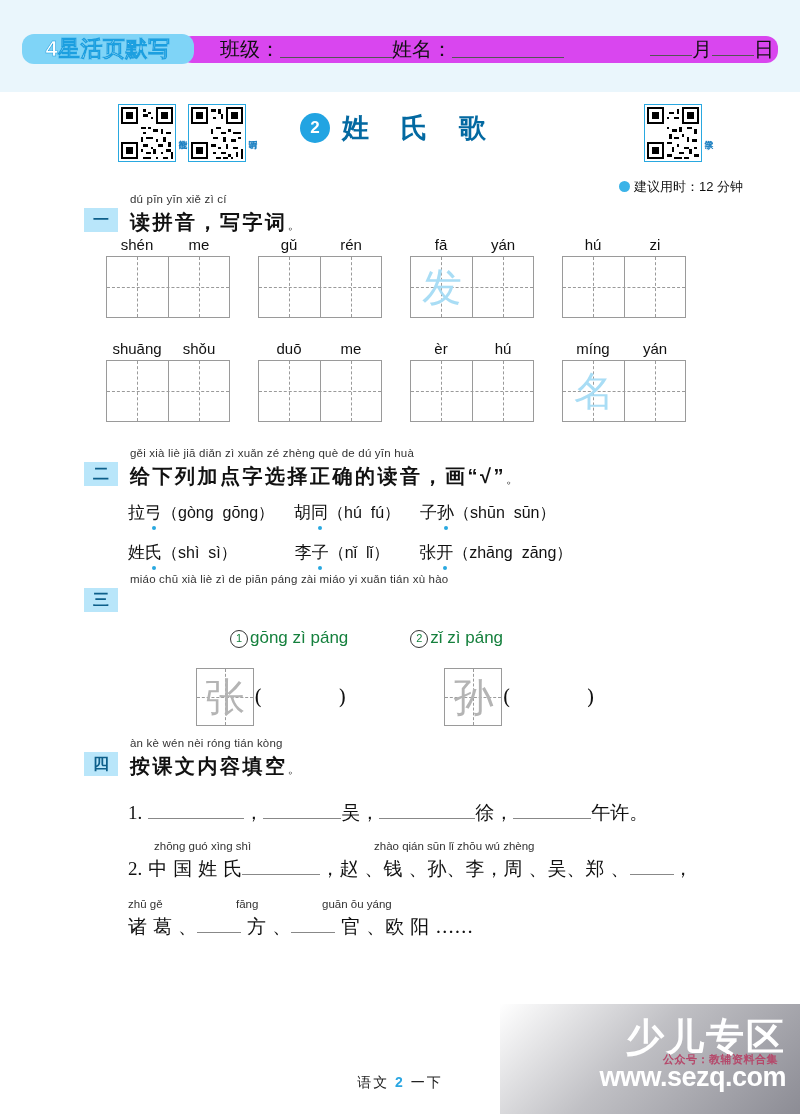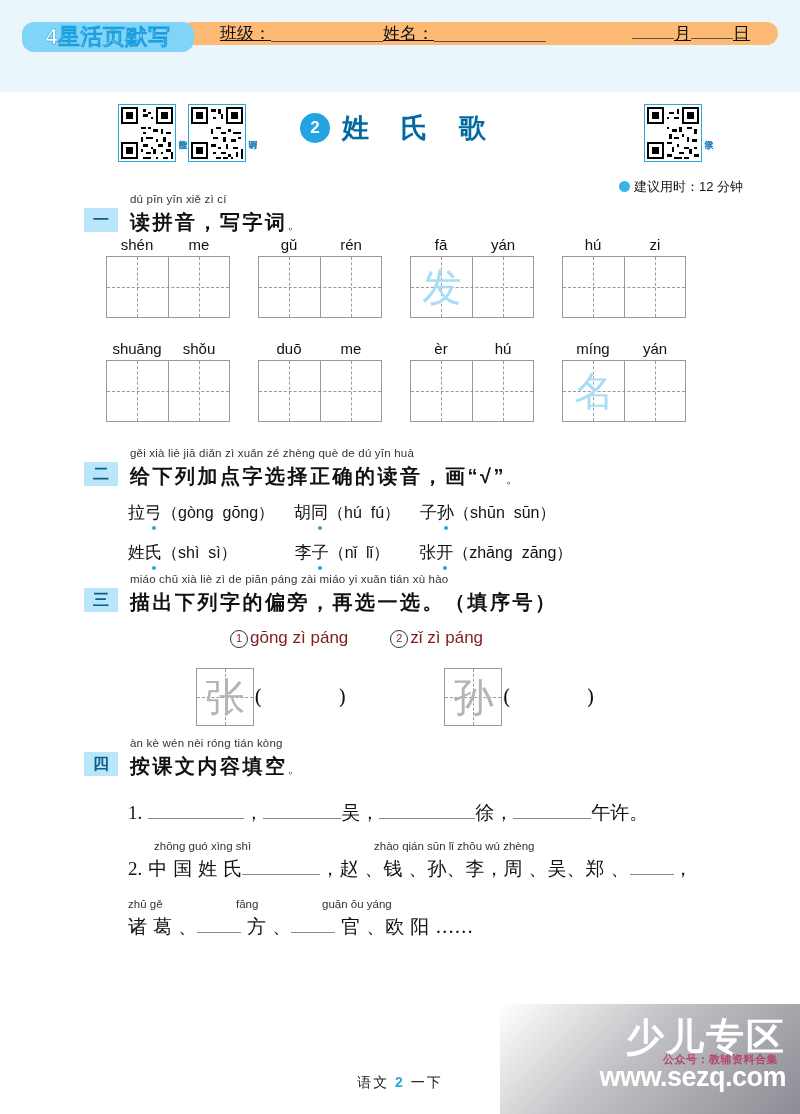--- a/index.html
+++ b/index.html
@@ -20,21 +20,21 @@
     position: absolute;
     left: 0; top: 0;
     width: 800px; height: 92px;
     background: #eaf6fc;
   }
   .header-inner {
     position: absolute;
     left: 22px; top: 22px;
     width: 756px; height: 54px;
     display: flex;
-    align-items: flex-start;
+    align-items: center;
   }
   .brand-badge {
     width: 172px;
     background: #7fd4f7;
     border-radius: 12px;
     display: flex;
     align-items: center;
     justify-content: center;
     position: relative;
     z-index: 2;
@@ -43,29 +43,28 @@
     color: #ffffff;
     font-size: 22px;
     font-weight: bold;
     letter-spacing: 0.5px;
     text-shadow: 0 0 0 #fff;
     -webkit-text-stroke: 0.6px #1b9fe0;
   }
   .info-strip {
     flex: 1;
     margin-left: -14px;
-    background: #fdba74;
+    background: #d946ef;
     border-radius: 12px;
     display: flex;
     align-items: center;
     padding-left: 40px;
     box-sizing: border-box;
-    font-size: 17px;
+    font-size: 20px;
     color: #111;
-    text-decoration: underline;
   }
   .field-label { white-space: nowrap; }
   .rule {
     display: inline-block;
     border-bottom: 1.4px solid #555;
     height: 16px;
   }
   .rule-long { width: 112px; }
   .rule-short { width: 42px; }
   .date-group { margin-left: 86px; white-space: nowrap; }
@@ -273,24 +272,24 @@
     border-radius: 50%;
     background: #29a8e0;
   }
   .pin { font-family: "Liberation Sans", sans-serif; font-size: 16px; }
 
   
   .opt-row {
     margin-left: 230px;
     height: 40px;
     font-size: 17px;
-    color: #7f1d1d;
-    display: flex;
-    align-items: center;
-    gap: 42px;
+    color: #15803d;
+    display: flex;
+    align-items: center;
+    gap: 62px;
     white-space: nowrap;
   }
   .circ-num {
     display: inline-block;
     width: 16px; height: 16px;
     border: 1.2px solid #333;
     border-radius: 50%;
     font-size: 11px;
     line-height: 15px;
     text-align: center;
@@ -731,21 +730,20 @@
       <span style="display:inline-block;width:30px"></span>
       <span class="choice-item"><span>张</span><span class="dotted">开</span><span class="pin">（<span>zhāng</span>&nbsp;&nbsp;<span>zāng</span>）</span></span>
     </div>
   </div>
 
   <div class="section">
     <div class="sec-head">
       <div class="sec-badge">三</div>
       <div class="sec-body">
         <div class="py-line">miáo chū xià liè  zì  de piān páng  zài miáo yi xuǎn       tián xù hào</div>
-        <div class="hz-line"><span>描出下列字的偏旁，再选一选。（填序号）</span></div>
       </div>
     </div>
 
     <div class="opt-row">
       <span><span class="circ-num">1</span><span>gōng zì páng</span></span>
       <span><span class="circ-num">2</span><span>zǐ zì páng</span></span>
     </div>
 
     <div class="trace-row">
       <div class="tracebox">

